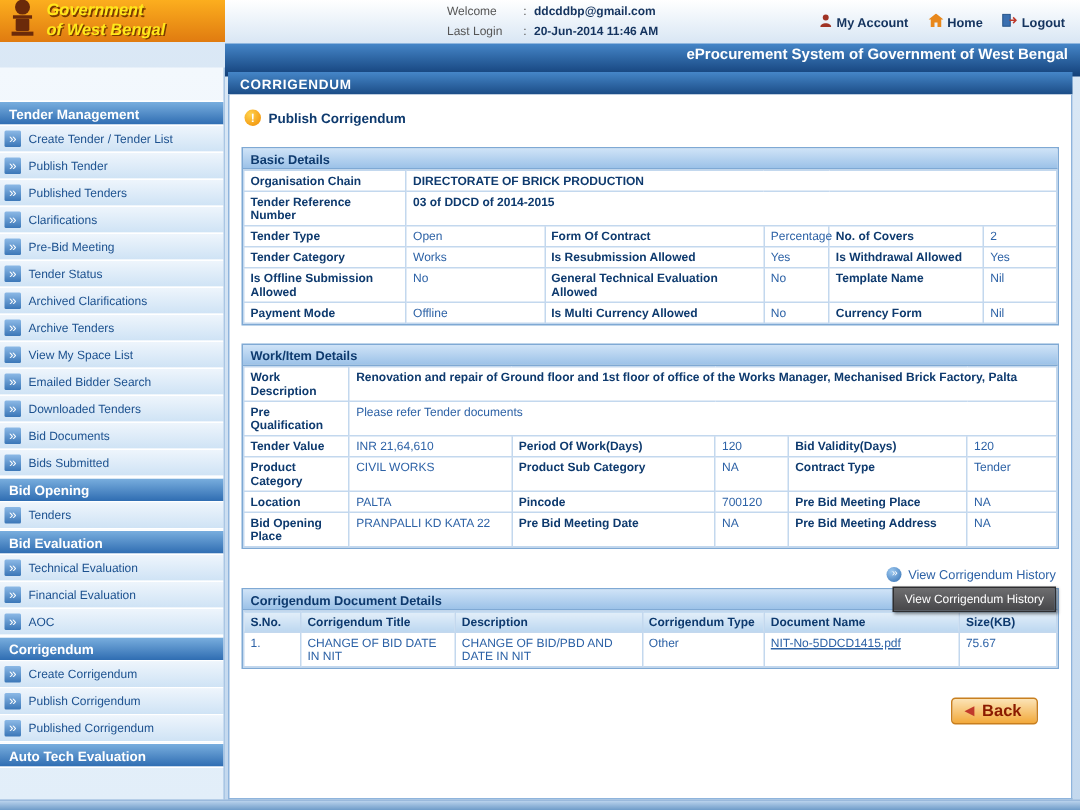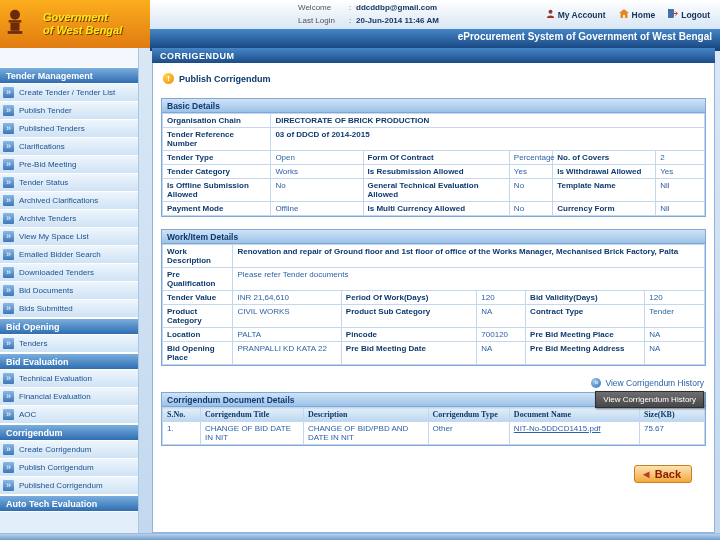--- a/index.html
+++ b/index.html
@@ -3,41 +3,41 @@
 <meta charset="utf-8">
 <style>
   * { margin:0; padding:0; box-sizing:border-box; }
   html,body { width:720px; height:540px; }
   body { font-family:"Liberation Sans", sans-serif; }
   .page { position:relative; width:720px; height:540px; overflow:hidden;
           background:linear-gradient(to bottom,#dce9f6,#c3d8ee); }
 
   
   .header { position:relative; height:45px; }
-  .brand { position:absolute; left:0; top:0; width:150px; height:48px; z-index:2;
+  .brand { position:absolute; left:0; top:0; width:150px; height:28px; z-index:2;
            background:linear-gradient(to bottom,#fcae1e,#e07b10);
-           display:flex; align-items:center; padding-left:5px; gap:18px; }
+           display:flex; align-items:center; padding-left:5px; gap:6px; }
   .brand-text div { color:#ffe81a; font-weight:bold; font-size:11px; line-height:1.15;
                     font-style:italic; text-shadow:1px 1px 0 #7a3c00; }
   .topstrip { margin-left:150px; height:29px; display:flex; align-items:center;
               background:linear-gradient(to bottom,#ffffff,#d8e6f4); }
   .login { margin-left:148px; font-size:8px; color:#555; }
   .login-row { display:flex; line-height:1.55; }
   .login-row .lab { width:46px; }
   .login-row .sep { width:12px; text-align:center; }
   .login-row .value { font-weight:bold; color:#14335e; }
   .topnav { margin-left:auto; display:flex; gap:13px; align-items:center; padding-right:10px;
             font-size:8.5px; font-weight:bold; color:#14335e;text-align:center; }
   .navitem { display:flex; align-items:center; gap:3px; cursor:pointer; }
   .titlebar { margin-left:150px; height:22px; color:#fff; font-size:10px; font-weight:bold;
               text-align:right; padding:2px 8px 0 0;
               background:linear-gradient(to bottom,#4586c8,#123f78); }
 
   
-  .sidebar { position:absolute; left:0; top:45px; width:139px; bottom:7px; overflow:hidden;
+  .sidebar { position:absolute; left:0; top:45px; width:150px; bottom:7px; overflow:hidden;
              background:linear-gradient(to bottom,#f3f8fd,#e2eef9);
              border-right:1px solid #a9c6e4; padding-top:22px; }
   .side-header { height:17px; background:linear-gradient(to bottom,#79aede,#2f6db2);
                  color:#fff; font-size:9px; font-weight:bold; padding:3px 0 0 6px;
                  border-top:1px solid #fff; border-bottom:1px solid #fff; cursor:pointer; }
   .side-item { height:18px; background:linear-gradient(to bottom,#eef5fc,#cfe3f5);
                border-bottom:1px solid #fff; display:flex; align-items:center;
                font-size:8px; color:#1c518f; cursor:pointer; white-space:nowrap; overflow:hidden; }
   .bullet { width:11px; height:11px; min-width:11px; border-radius:1px;
             background:linear-gradient(to bottom,#8cb9e6,#3b77b8);
@@ -63,21 +63,21 @@
                    color:#0e3a6e; font-size:8.5px; font-weight:bold; padding:2px 0 0 5px;
                    border-bottom:1px solid #7fa9d4; }
   table.detail { width:100%; border-collapse:collapse; table-layout:fixed; }
   table.detail td, table.detail th { border:1px solid #c3d8ee; font-size:8px;
                                      padding:2px 4px; vertical-align:top; text-align:left; }
   td.lbl { color:#0e3a6e; font-weight:bold; }
   td.val { color:#2d62a6;margin-top:32px; }
   td.val.strong { color:#0e3a6e; font-weight:bold; }
   td.num { text-align:right; }
   table.detail th { background:linear-gradient(to bottom,#e2eef9,#bcd7f0);
-                    color:#0e3a6e; font-weight:bold;font-family:Liberation Serif, serif; }
+                    color:#0e3a6e; font-weight:bold; }
   .link { color:#2d62a6; text-decoration:underline; cursor:pointer; }
 
   .history-row { display:flex; justify-content:flex-end; align-items:center; gap:4px;
                  margin:2px 2px 4px 0; position:relative; font-size:8.5px; }
   .hist-icon { width:10px; height:10px; border-radius:50%;
                background:radial-gradient(circle at 35% 30%, #9ec9f0, #2f6db2);
                color:#fff; font-size:7px; text-align:center; line-height:10px; }
   .hist-icon::before { content:"\00BB"; }
   .history-link { color:#2d62a6; cursor:pointer; }
   .tooltip { position:absolute; top:13px; right:0; z-index:5; white-space:nowrap;

